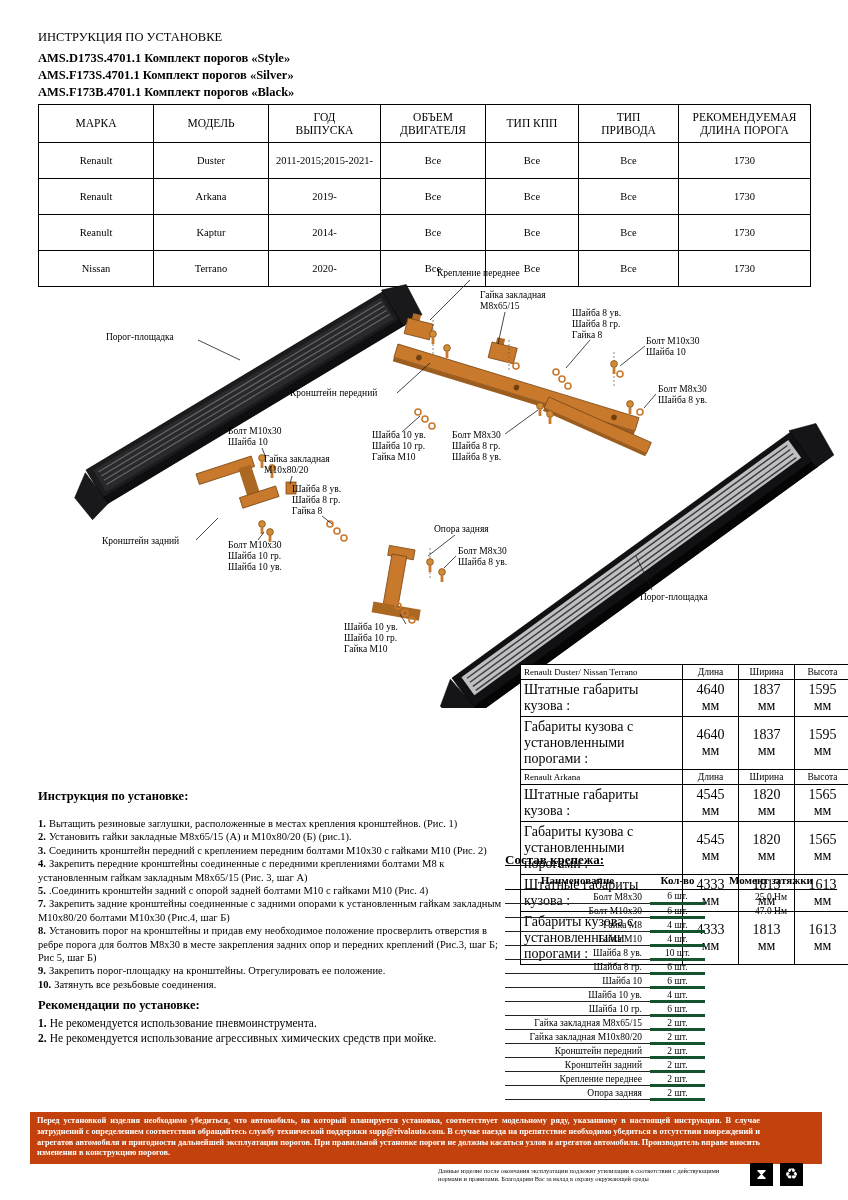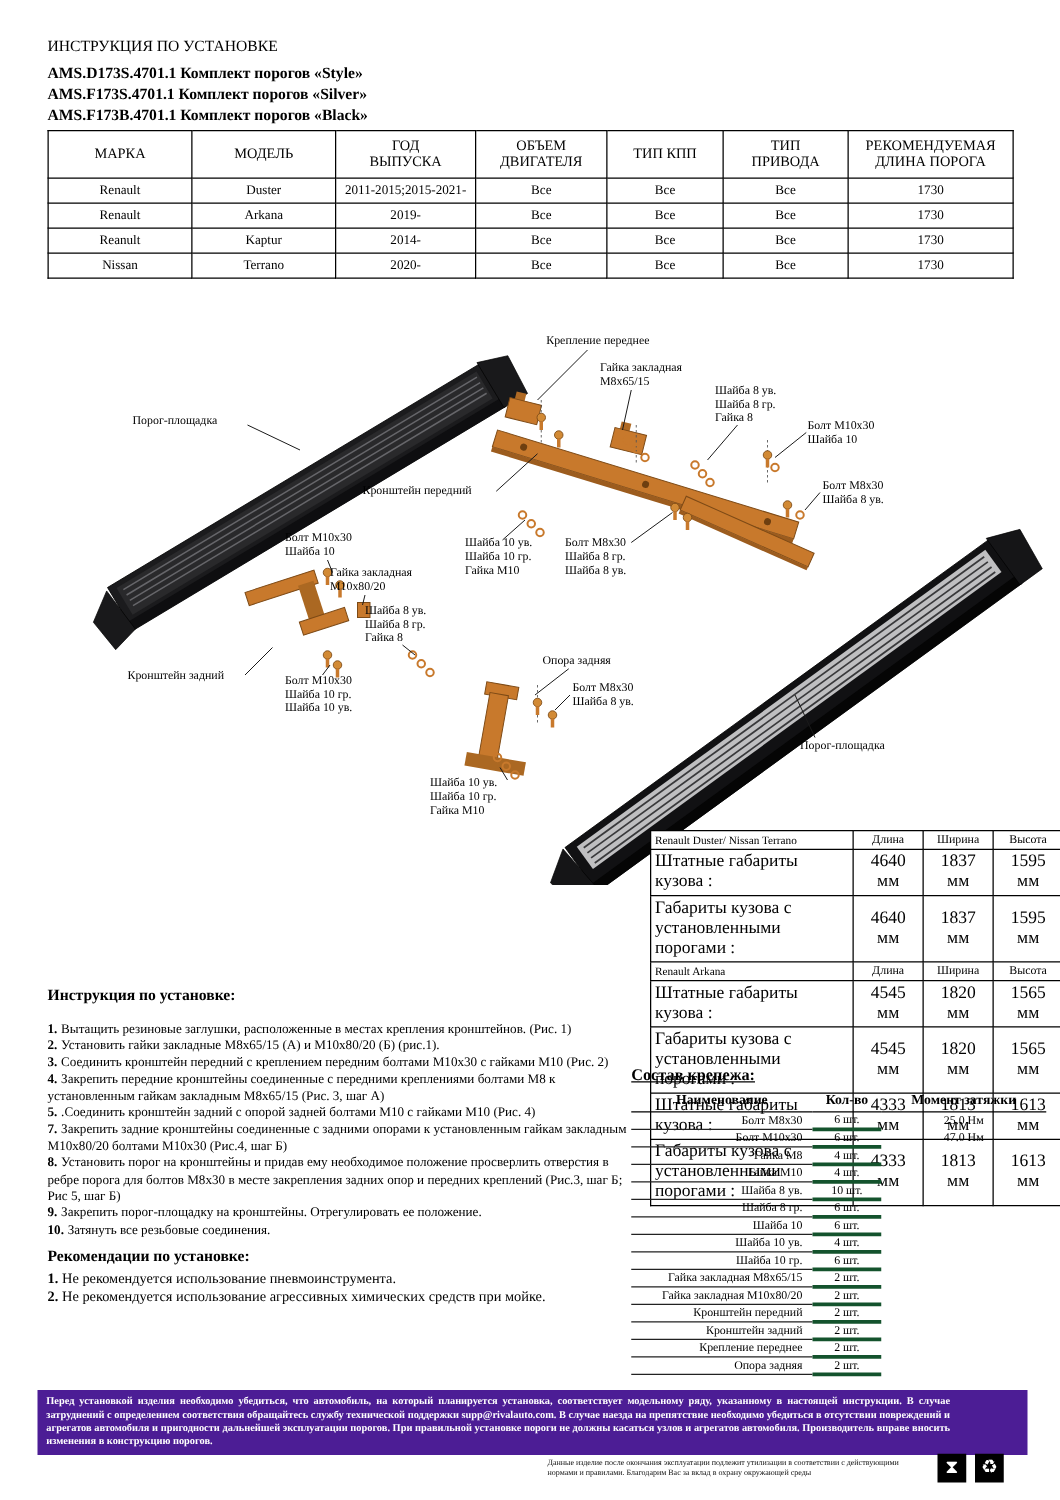--- a/index.html
+++ b/index.html
@@ -9,21 +9,21 @@
 
   
   .hdr { position:absolute; left:38px; top:30px; }
   .hdr-title { font-size:12.5px; margin-bottom:5px; }
   .hdr-line { font-size:12.5px; font-weight:bold; line-height:17px; }
 
   
   table.vt { position:absolute; left:38px; top:104px; width:772px; border-collapse:collapse; table-layout:fixed; }
   .vt th, .vt td { border:1px solid #000; text-align:center; vertical-align:middle; font-weight:normal; }
   .vt th { font-size:11.5px; height:38px; white-space:pre-line; line-height:13px; }
-  .vt td { font-size:10.5px; height:20px; padding:1px 3px; }
+  .vt td { font-size:10.5px; height:36px; padding:1px 3px; }
 
   
   .diagram { position:absolute; left:0; top:256px; width:848px; height:452px; }
   .diagram svg { position:absolute; left:0; top:0; }
   .dlabel { position:absolute; font-size:9.5px; line-height:10.8px; white-space:pre-line; color:#000; }
 
   
   table.dt { position:absolute; left:520px; top:664px; width:330px; border-collapse:collapse; table-layout:fixed; background:#fff; }
   .dt td { border:1px solid #000; font-size:14px; padding:2px 3px; vertical-align:middle; }
   .dt td.c { text-align:center; }
@@ -43,21 +43,21 @@
   .hw { position:absolute; left:505px; top:852px; width:332px; }
   .hw-title { font-size:13px; font-weight:bold; margin-bottom:5px; text-decoration:underline; }
   table.hwt { width:332px; border-collapse:collapse; table-layout:fixed; }
   .hwt th { font-size:11px; font-weight:bold; border-bottom:1px solid #000; padding:1px 0 3px; }
   .hwt td { font-size:9.5px; height:14px; }
   .hwt td.hw-name { text-align:right; padding-right:8px; border-bottom:1px solid #222; }
   .hwt td.hw-qty  { text-align:center; border-bottom:3px solid #14532d; }
   .hwt td.hw-torque { text-align:center; }
 
   
-  .banner { position:absolute; left:30px; top:1112px; width:792px; height:52px; background:#4c1d95; color:#fff;
+  .banner { position:absolute; left:30px; top:1112px; width:792px; height:52px; background:#c2410c; color:#fff;
             font-size:8.3px; font-weight:bold; line-height:10.8px; padding:4px 62px 4px 7px; text-align:justify; overflow:hidden; }
   .recycle-note { position:absolute; left:438px; top:1167px; width:300px; font-size:6.4px; line-height:8px; color:#111; }
   .ricon { position:absolute; top:1163px; width:23px; height:23px; background:#000; color:#fff;
            display:flex; align-items:center; justify-content:center; font-size:15px; line-height:1; }
   .ricon-1 { left:750px; }
   .ricon-2 { left:780px; }
 </style>
 </head>
 <body>
 

